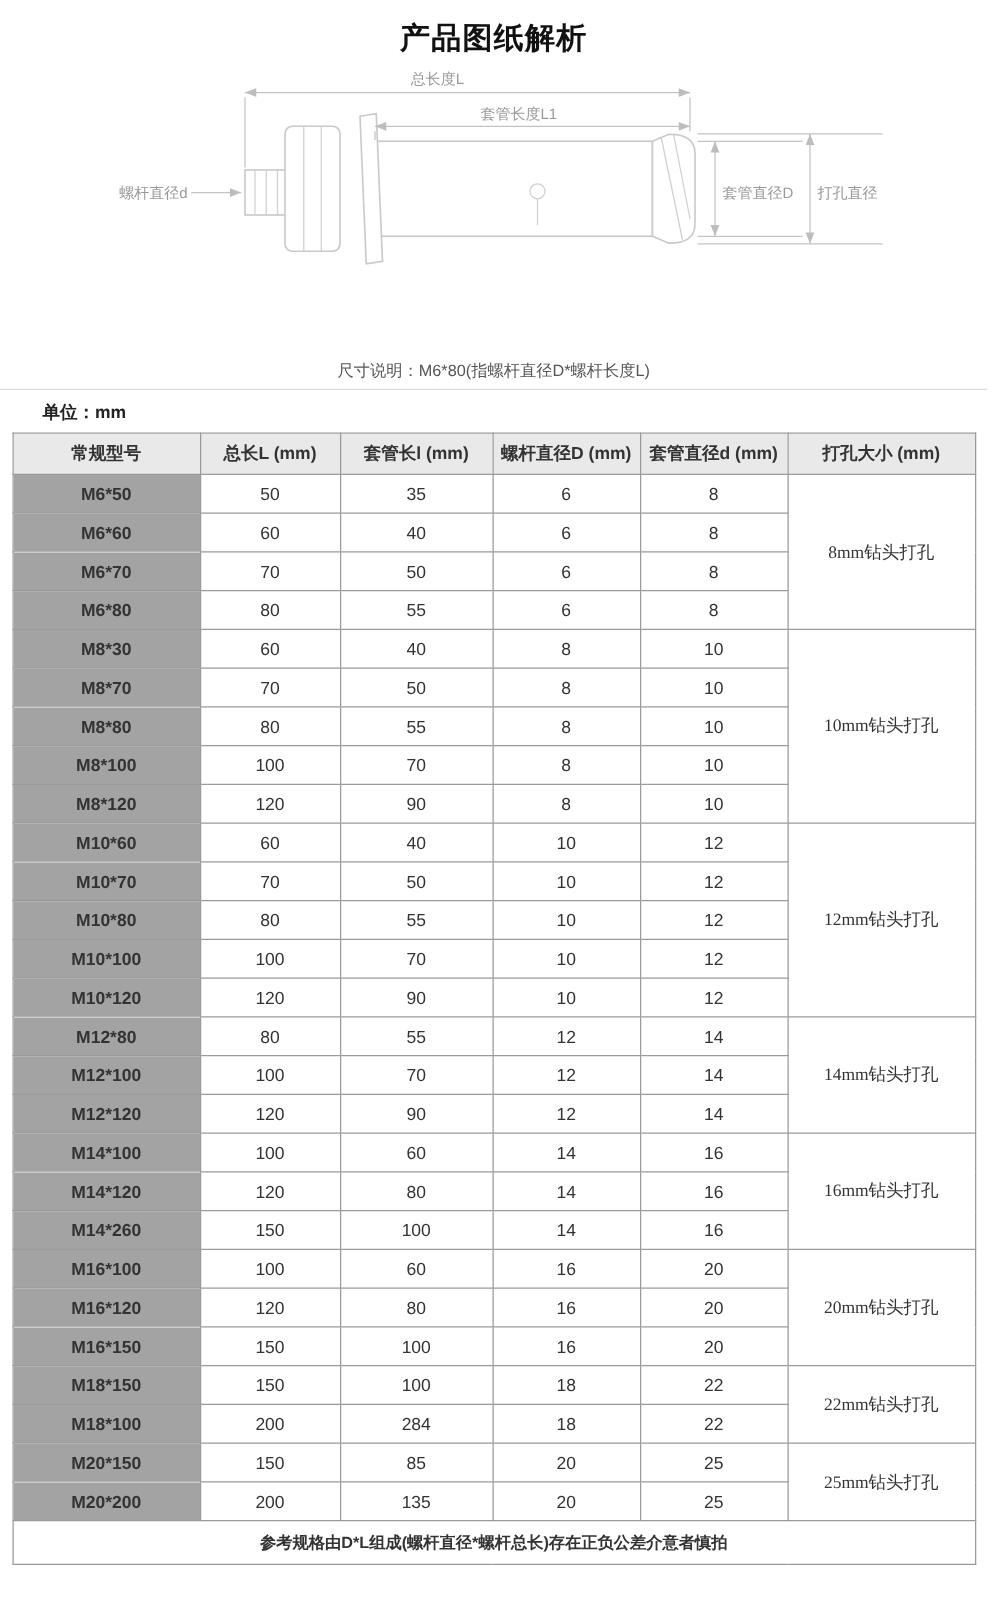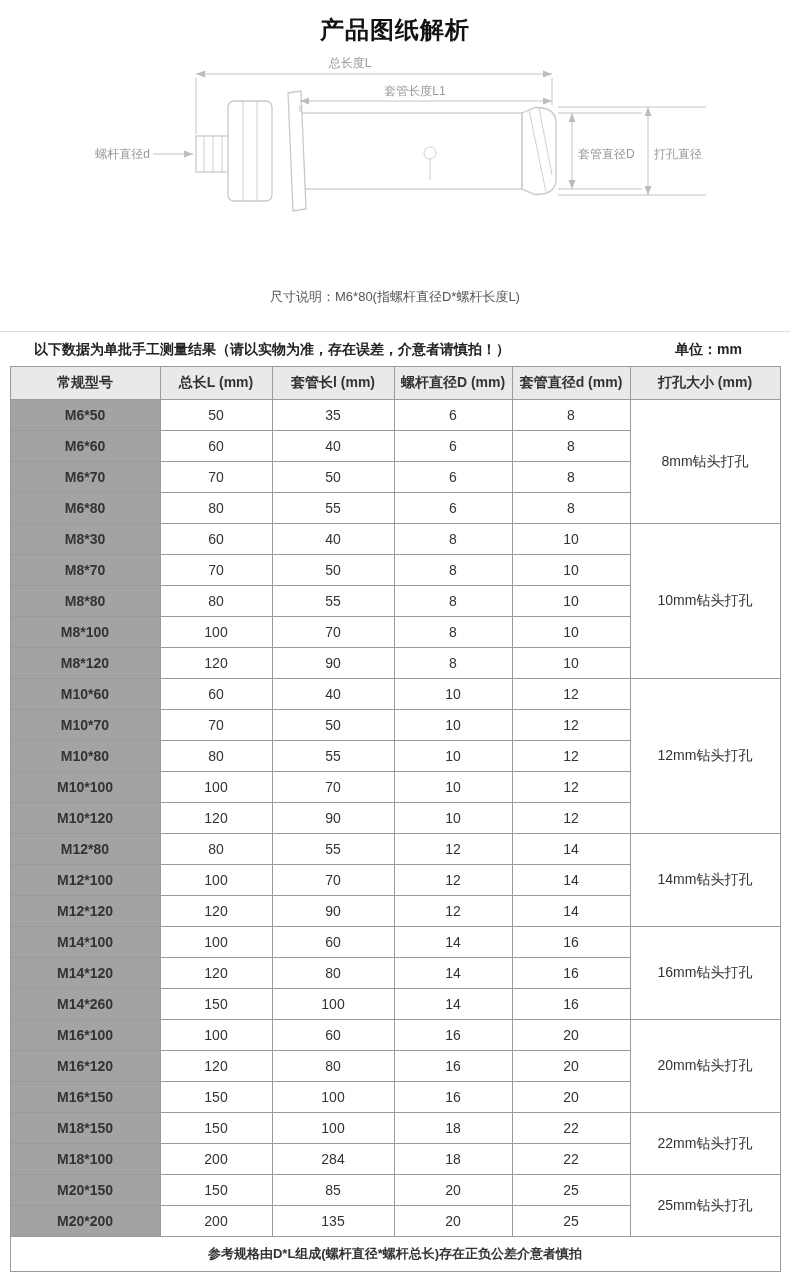--- a/index.html
+++ b/index.html
@@ -15,21 +15,21 @@
     font-weight: bold;
     color: #111;
     padding: 14px 0 5px;
     letter-spacing: 1px;
   }
   .diagram { display: block; margin: 0 auto; }
   .size-note {
     text-align: center;
     font-size: 13px;
     color: #555;
-    margin: 2px 0 25px;
+    margin: 2px 0 5px;
   }
   .divider {
     border: none;
     border-top: 1px solid #ddd;
     margin: 0;
   }
   .note-row {
     display: flex;
     justify-content: space-between;
     align-items: center;
@@ -55,21 +55,21 @@
   }
   .spec thead th {
     background: #e9e9e9;
     font-weight: bold;
   }
   .spec th.model-col {
     background: #a3a3a3;
     font-weight: bold;
   }
   .spec td { background: #fff; font-weight: normal; }
-  .spec td.drill-col { font-size: 14px; }
+  .spec td.drill-col { font-size: 14px; font-family: Liberation Serif, serif; }
   .spec tfoot td { font-weight: bold; font-size: 13px; padding: 8px 4px; }
 </style>
 </head>
 <body>
 
 <div class="title">产品图纸解析</div>
 
 <svg class="diagram" width="790" height="235" viewBox="0 0 790 235">
 
   <g stroke="#c9c9c9" stroke-width="1.3" fill="#ffffff">
@@ -127,21 +127,20 @@
     <text x="578" y="107">套管直径D</text>
     <text x="654" y="107">打孔直径</text>
   </g>
 </svg>
 
 <p class="size-note">尺寸说明：M6*80(指螺杆直径D*螺杆长度L)</p>
 
 <hr class="divider">
 
 <div class="note-row">
-  <span>以下数据为单批手工测量结果（请以实物为准，存在误差，介意者请慎拍！）</span>
   <span>单位：mm</span>
 </div>
 
 <table class="spec">
   <colgroup>
     <col style="width:150px">
       <col style="width:112px">
       <col style="width:122px">
     <col style="width:118px">
       <col style="width:118px">

